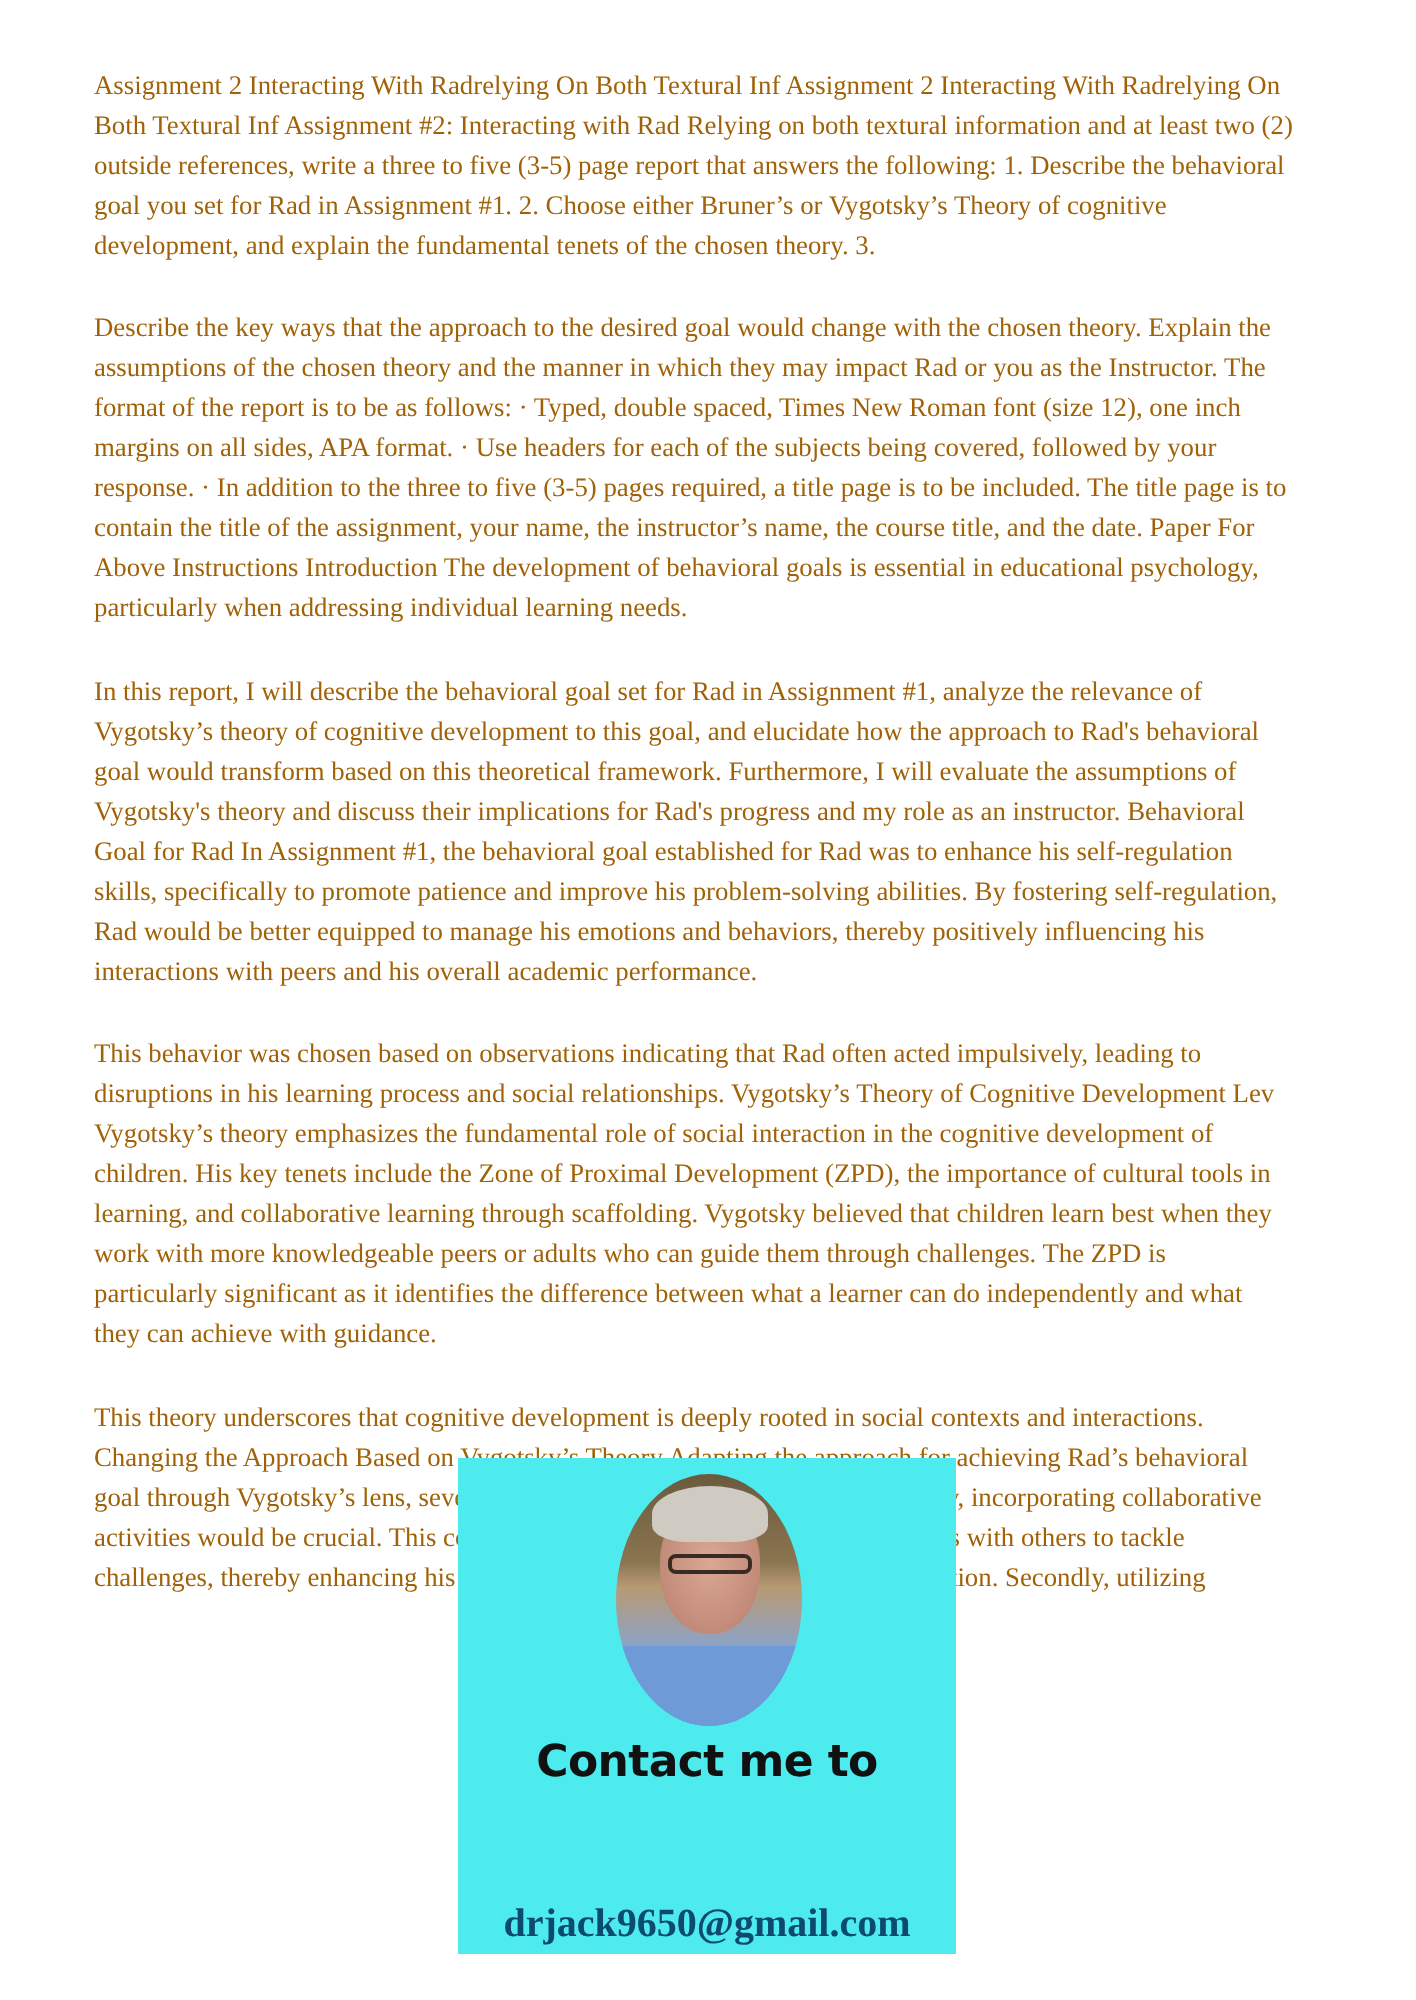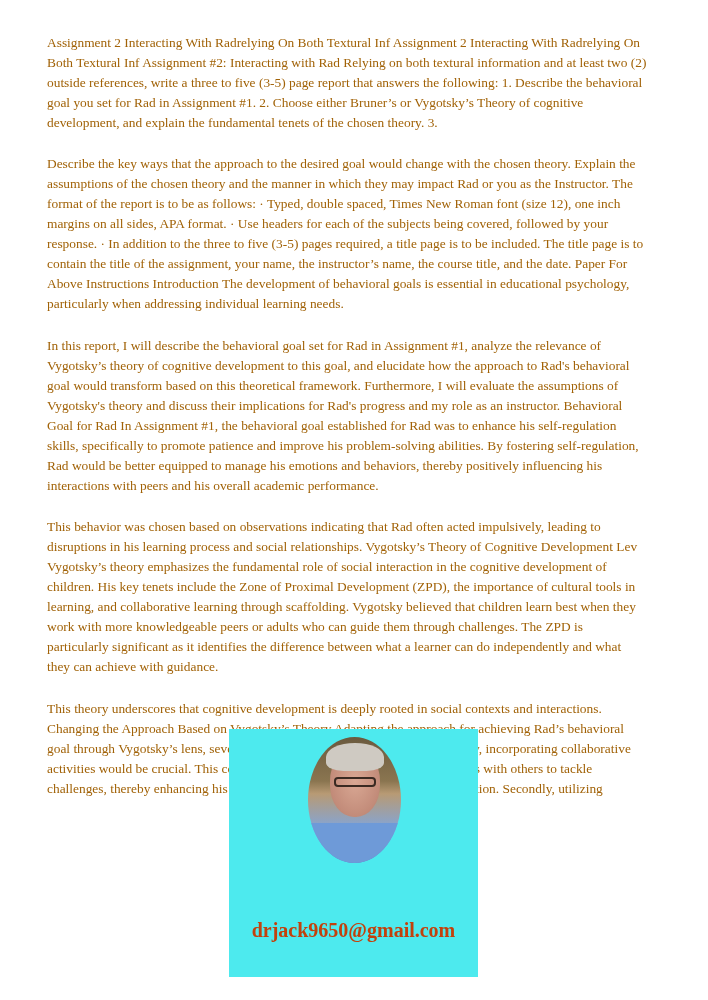--- a/index.html
+++ b/index.html
@@ -37,37 +37,38 @@
     background: #6e9ad8;
   }
   .contact-line {
     position: absolute; left: 0; width: 249px;
     font-family: "DejaVu Sans", "Liberation Sans", sans-serif;
     font-weight: bold; font-size: 22px; color: #111111; letter-spacing: -0.3px;
   }
   .contact-1 { top: 140px; }
   .contact-2 { top: 171px; }
   .email {
-    position: absolute; left: 0; top: 190px; width: 249px;
+    position: absolute; left: 0; top: 222px; width: 249px;
     font-family: "Liberation Serif", "DejaVu Serif", serif;
-    font-weight: bold; font-size: 20px; color: #c2410c;
+    font-weight: bold; font-size: 20px; color: #0c4a6e;
   }
 </style>
 </head>
 <body>
 
 <div class="page">
   <p class="para">Assignment 2 Interacting With Radrelying On Both Textural Inf Assignment 2 Interacting With Radrelying On Both Textural Inf Assignment #2: Interacting with Rad Relying on both textural information and at least two (2) outside references, write a three to five (3-5) page report that answers the following: 1. Describe the behavioral goal you set for Rad in Assignment #1. 2. Choose either Bruner’s or Vygotsky’s Theory of cognitive development, and explain the fundamental tenets of the chosen theory. 3.</p>
   <p class="para">Describe the key ways that the approach to the desired goal would change with the chosen theory. Explain the assumptions of the chosen theory and the manner in which they may impact Rad or you as the Instructor. The format of the report is to be as follows: · Typed, double spaced, Times New Roman font (size 12), one inch margins on all sides, APA format. · Use headers for each of the subjects being covered, followed by your response. · In addition to the three to five (3-5) pages required, a title page is to be included. The title page is to contain the title of the assignment, your name, the instructor’s name, the course title, and the date. Paper For Above Instructions Introduction The development of behavioral goals is essential in educational psychology, particularly when addressing individual learning needs.</p>
   <p class="para">In this report, I will describe the behavioral goal set for Rad in Assignment #1, analyze the relevance of Vygotsky’s theory of cognitive development to this goal, and elucidate how the approach to Rad's behavioral goal would transform based on this theoretical framework. Furthermore, I will evaluate the assumptions of Vygotsky's theory and discuss their implications for Rad's progress and my role as an instructor. Behavioral Goal for Rad In Assignment #1, the behavioral goal established for Rad was to enhance his self-regulation skills, specifically to promote patience and improve his problem-solving abilities. By fostering self-regulation, Rad would be better equipped to manage his emotions and behaviors, thereby positively influencing his interactions with peers and his overall academic performance.</p>
   <p class="para">This behavior was chosen based on observations indicating that Rad often acted impulsively, leading to disruptions in his learning process and social relationships. Vygotsky’s Theory of Cognitive Development Lev Vygotsky’s theory emphasizes the fundamental role of social interaction in the cognitive development of children. His key tenets include the Zone of Proximal Development (ZPD), the importance of cultural tools in learning, and collaborative learning through scaffolding. Vygotsky believed that children learn best when they work with more knowledgeable peers or adults who can guide them through challenges. The ZPD is particularly significant as it identifies the difference between what a learner can do independently and what they can achieve with guidance.</p>
   <p class="para">This theory underscores that cognitive development is deeply rooted in social contexts and interactions. Changing the Approach Based on Vygotsky’s Theory Adapting the approach for achieving Rad’s behavioral goal through Vygotsky’s lens, several shifts in strategy are recommended. Firstly, incorporating collaborative activities would be crucial. This could involve peer mentoring, where Rad works with others to tackle challenges, thereby enhancing his patience and problem-solving through interaction. Secondly, utilizing</p>
 </div>
 
 <div class="overlay">
   <div class="portrait" title="photo of an older man with glasses in a blue shirt">
     <div class="shirt"></div>
     <div class="face"></div>
     <div class="hair"></div>
     <div class="glasses"></div>
   </div>
+  <div class="contact-line contact-1">Contact me to</div>
   <div class="email">drjack9650@gmail.com</div>
 </div>
 
 </body></html>

